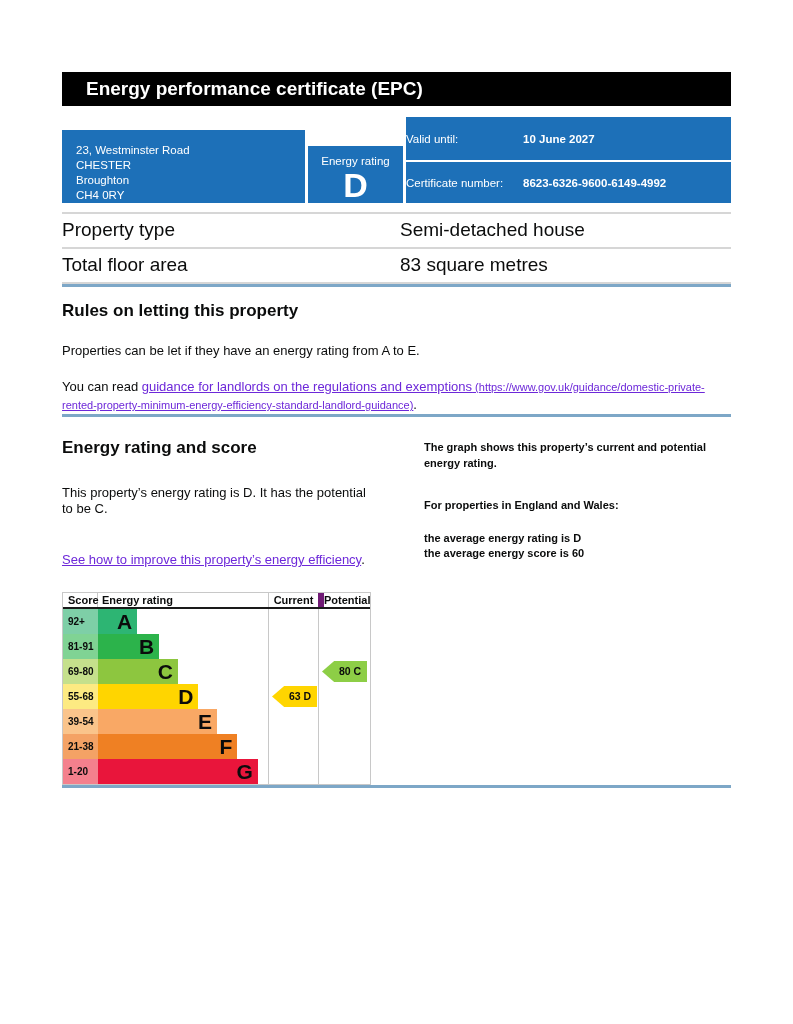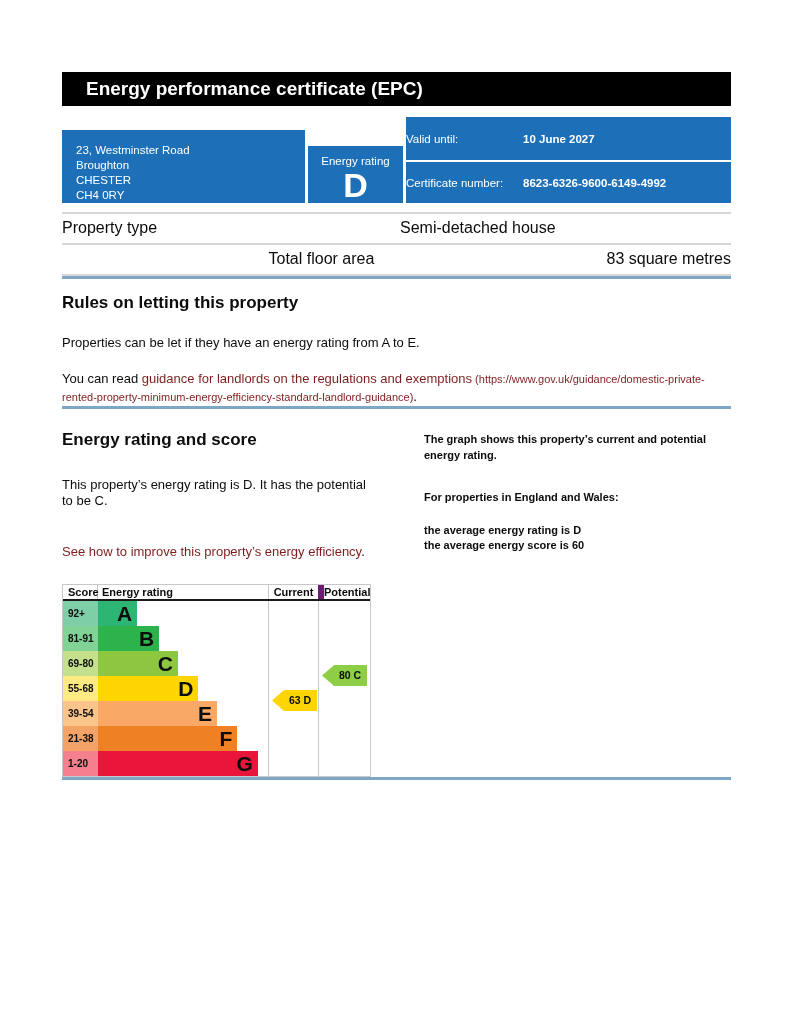--- a/index.html
+++ b/index.html
@@ -30,37 +30,37 @@
   .rating-box .rating-label { font-size:11.5px; }
   .rating-box .rating-letter { font-size:34px; font-weight:bold; line-height:36px; }
   .validity-box { flex:1; margin-left:3px; display:flex; flex-direction:column; }
   .validity-line { display:flex; align-items:center; font-size:11.5px; }
   .validity-line:first-child { height:43px; margin-bottom:2px; }
   .validity-line:last-child { height:41px; }
   .validity-line .v-label { width:117px; }
   .validity-line .v-value { font-weight:bold; }
 
   
-  .facts-table { width:100%; font-size:16px; }
+  .facts-table { width:100%; font-size:19px; }
   .facts-row { display:flex; border-top:2px solid #d6d6d6; padding:5px 0 6px 0; }
-  .facts-row:last-child { border-bottom:2px solid #d6d6d6;justify-content:flex-end; }
+  .facts-row:last-child { border-bottom:2px solid #d6d6d6; }
   .facts-label { width:338px; }
 
   hr.blue-rule { border:none; height:3px; background:#7da7c7; margin:0; }
   .rule-1 { margin-top:10px; }
   .rule-2 { margin-top:27px; }
   .rule-3 { margin-top:15px; }
 
   h2.section-heading { font-size:17px; font-weight:bold; margin:0; }
 
   .rules-section { margin-top:14px; }
   .rules-section .p1 { margin-top:22px; font-size:13px; }
   .rules-section .p2 { margin-top:20px; font-size:13px; line-height:17px; width:650px; }
 
-  a, .link { color:#7f1d1d; cursor:pointer; }
+  a, .link { color:#6d28d9; text-decoration:underline; cursor:pointer; }
   .link-small { font-size:11px; }
 
   
   .columns { display:flex; margin-top:21px; }
   .col-left { width:362px; }
   .col-right { width:307px; font-size:11px; line-height:15.5px;font-weight:bold; }
   .col-left .p1 { margin-top:27px; font-size:13px; line-height:16px; width:310px; }
   .col-left .improve { margin-top:35px; font-size:13px; line-height:15px; width:310px; }
   .col-right .rp1 { margin-top:2px; }
   .col-right .rp2 { margin-top:42px; }
@@ -83,40 +83,40 @@
   .epc-row { display:flex; height:25px; }
   .cell-score { width:35px; font-size:10px; font-weight:bold; line-height:25px; padding-left:5px; }
   .cell-bar { flex:1; }
   .cell-bar .bar {
     height:25px; font-size:21px; font-weight:bold; line-height:25px;
     text-align:right; padding-right:5px; color:#0b0c0c;
   }
   .cell-current { width:50px; border-left:1px solid #c8c8c8; }
   .cell-potential { width:52px; border-left:1px solid #c8c8c8; }
   .epc-arrow {
-    height:21px; margin-top:14px;
+    height:21px; margin-top:2px;
     font-size:10.5px; font-weight:bold; line-height:21px;
     text-align:center; padding-left:11px;
     clip-path: polygon(27% 0, 100% 0, 100% 100%, 27% 100%, 0 50%);
   }
   .arrow-current { width:45px; margin-left:3px; }
   .arrow-potential { width:45px; margin-left:3px; }
 </style>
 </head>
 <body>
 
 <div class="page">
 
   <div class="title-bar">Energy performance certificate (EPC)</div>
 
   <div class="summary-row">
     <div class="blue address-box">
       <div>23, Westminster Road</div>
+      <div>CHESTER</div>
       <div>Broughton</div>
-      <div>CHESTER</div>
       <div>CH4 0RY</div>
     </div>
     <div class="blue rating-box">
       <div class="rating-label">Energy rating</div>
       <div class="rating-letter">D</div>
     </div>
     <div class="validity-box">
       <div class="blue validity-line">
         <span class="v-label">Valid until:</span>
         <span class="v-value">10 June 2027</span>

